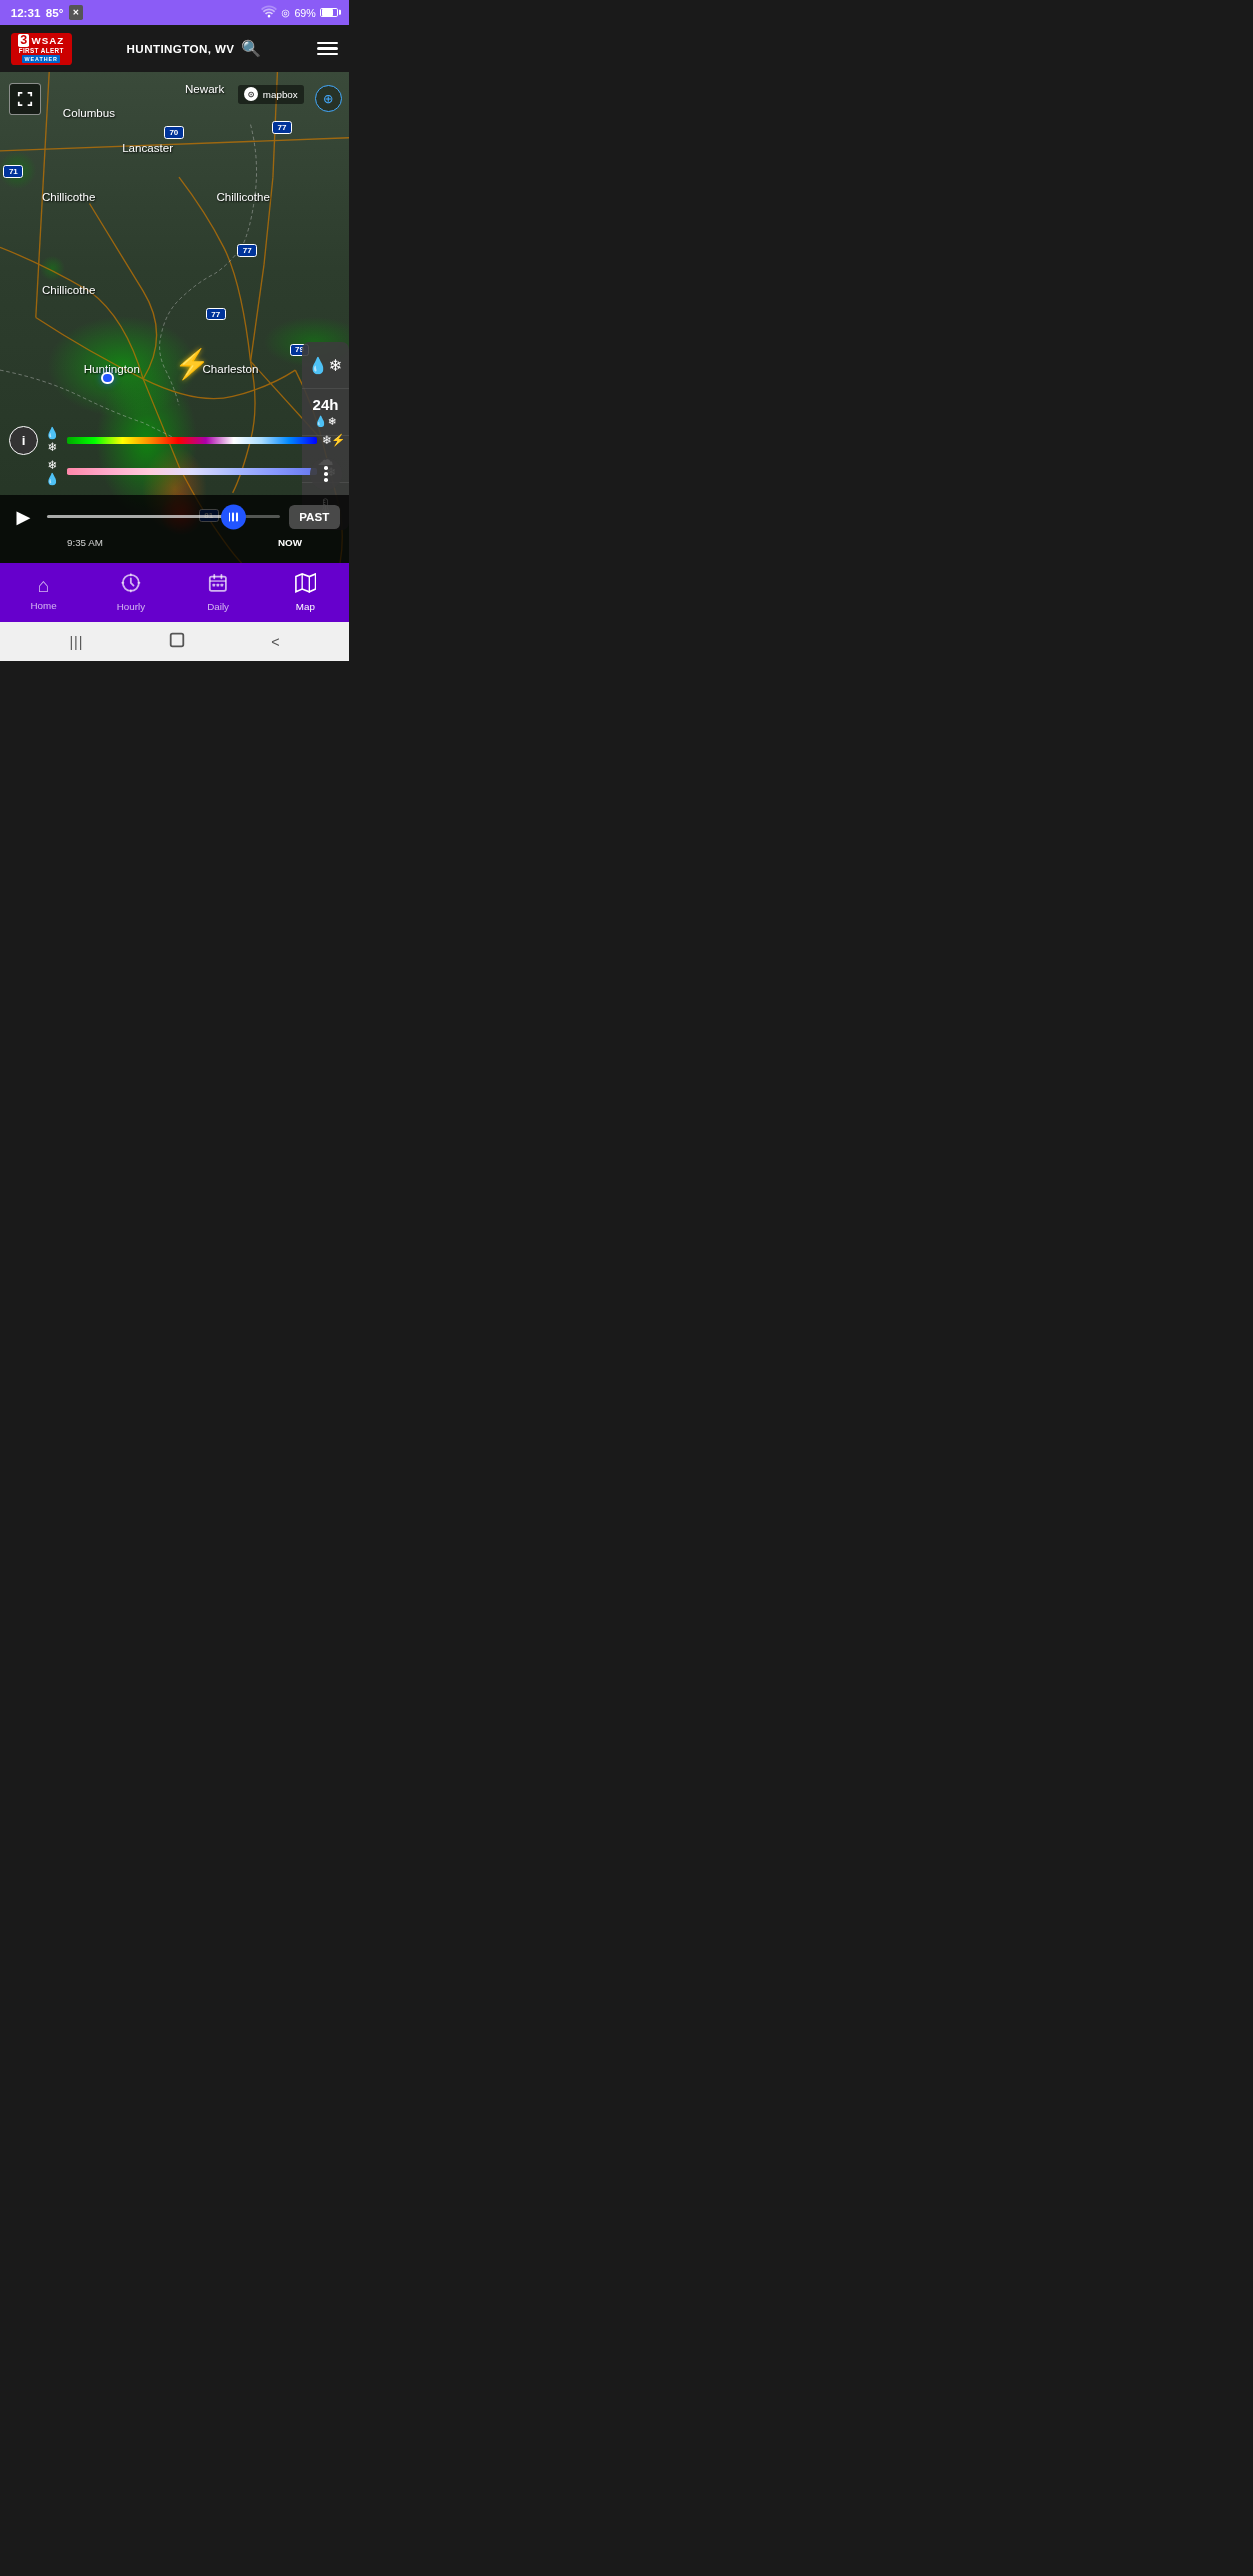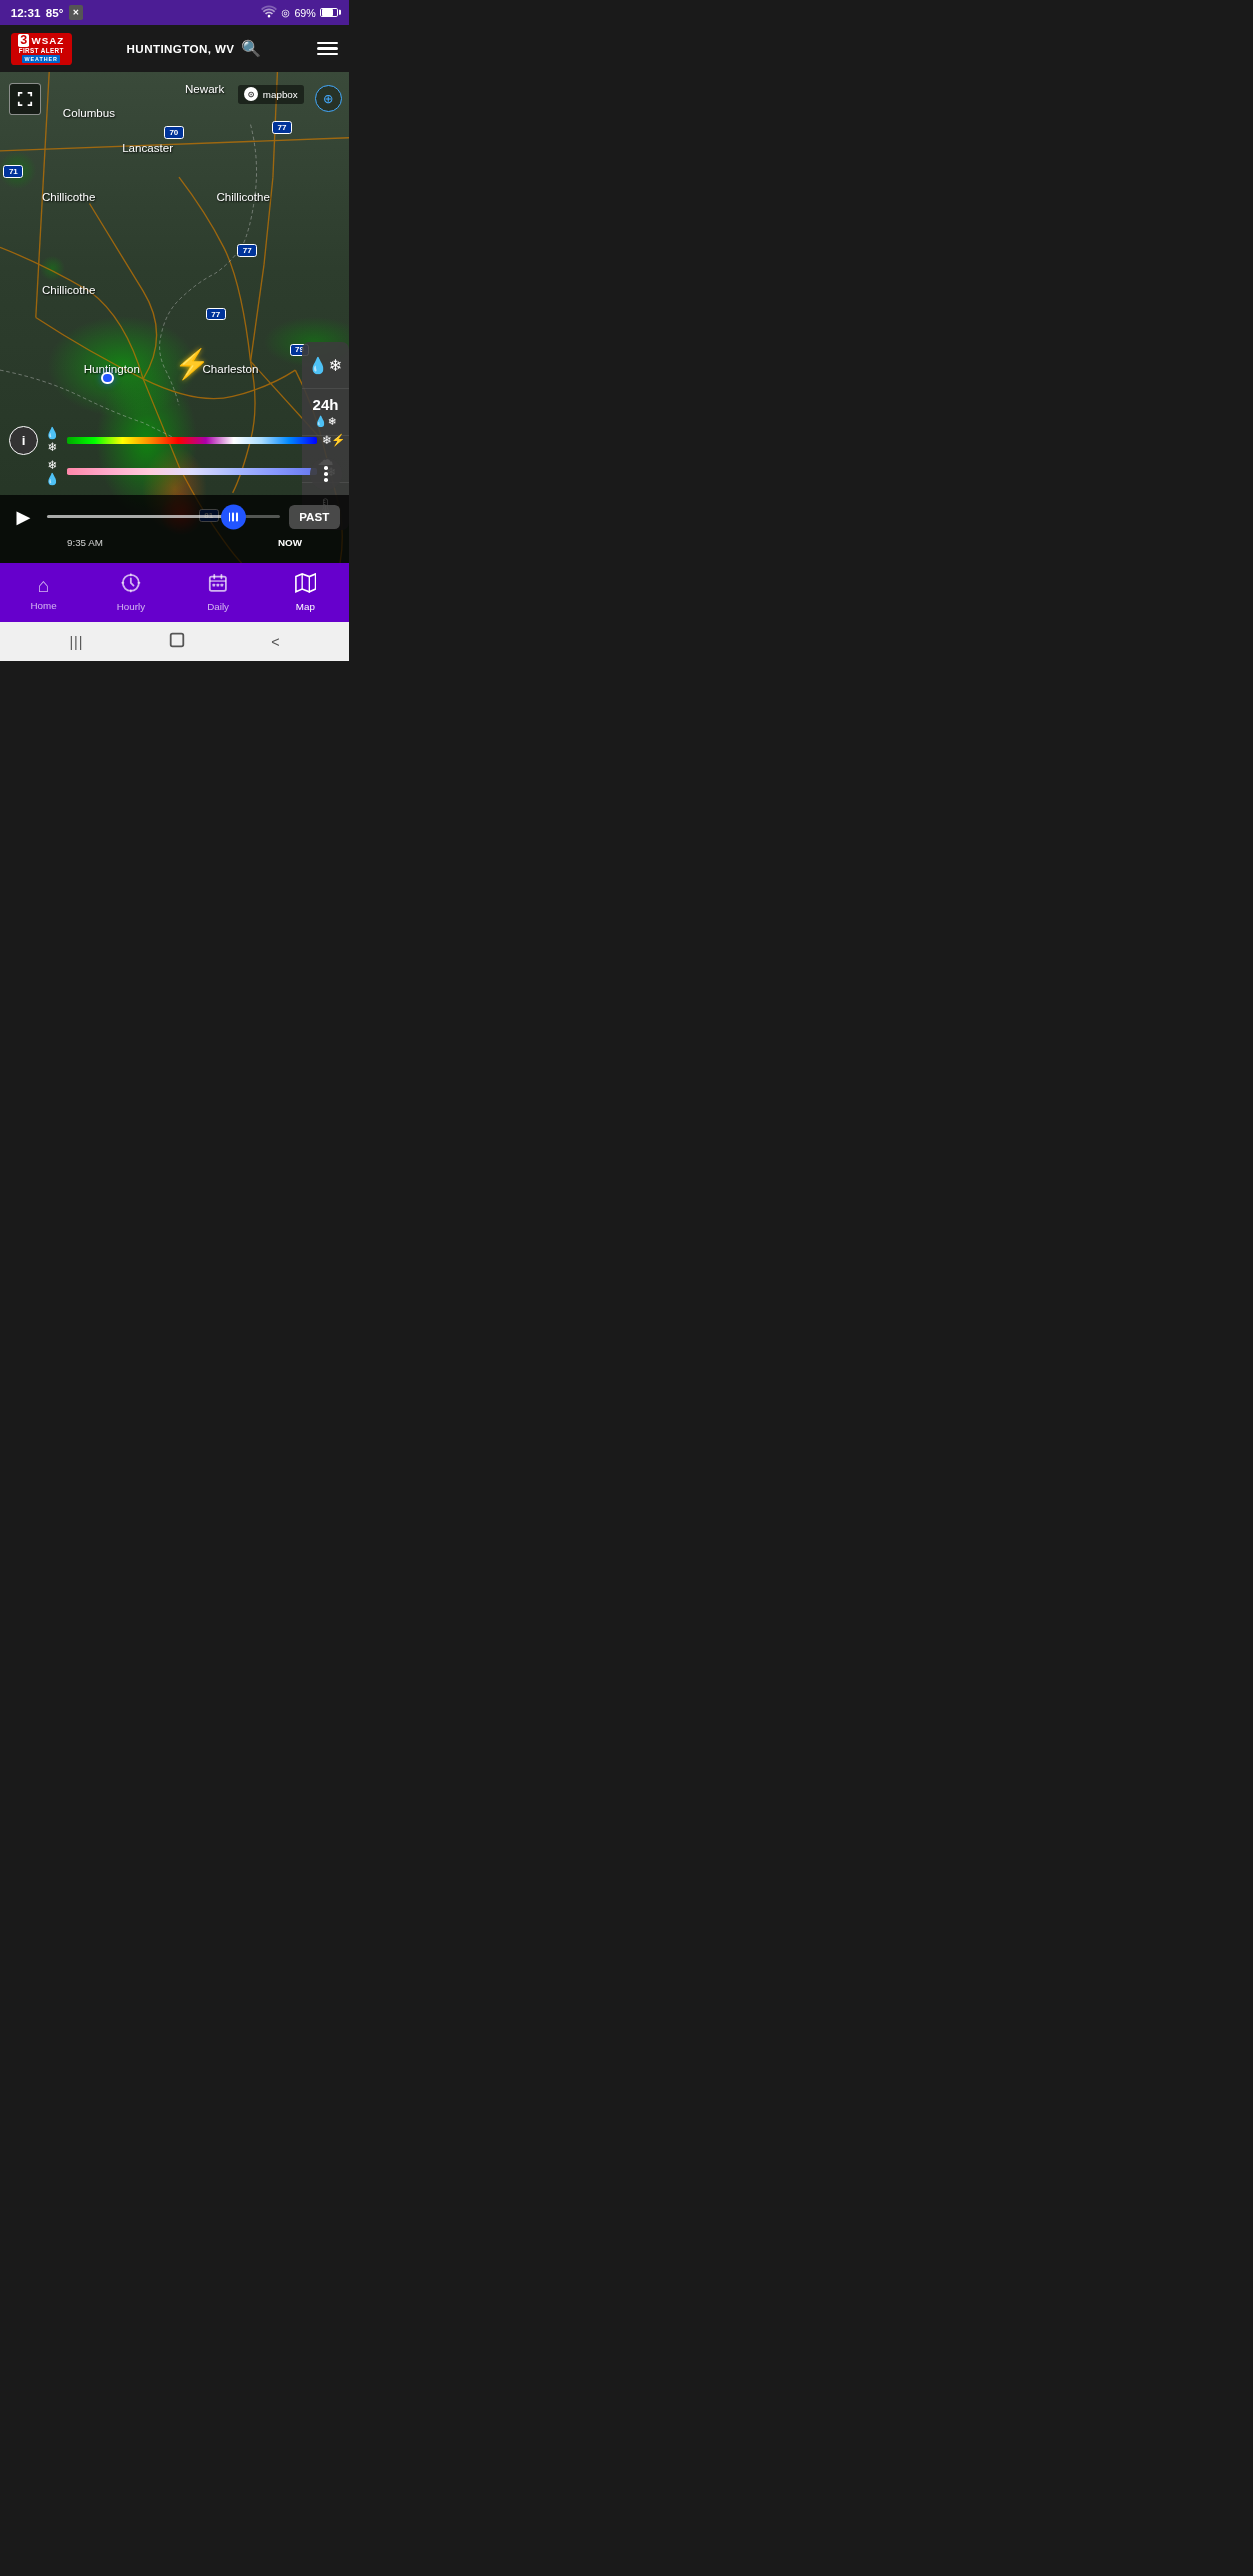--- a/index.html
+++ b/index.html
@@ -8,21 +8,21 @@
       width: 349px;
       min-height: 716px;
       background: #1a1a1a;
       font-family: -apple-system, BlinkMacSystemFont, 'Helvetica Neue', Arial, sans-serif;
       overflow-x: hidden;
       position: relative;
     }
 
     
     .status-bar {
-      background: #4c1d95;
+      background: #8b5cf6;
       display: flex;
       justify-content: space-between;
       align-items: center;
       padding: 3.6px 10.7px;
       height: 25px;
     }
     .status-left {
       display: flex;
       align-items: center;
       gap: 5.4px;

